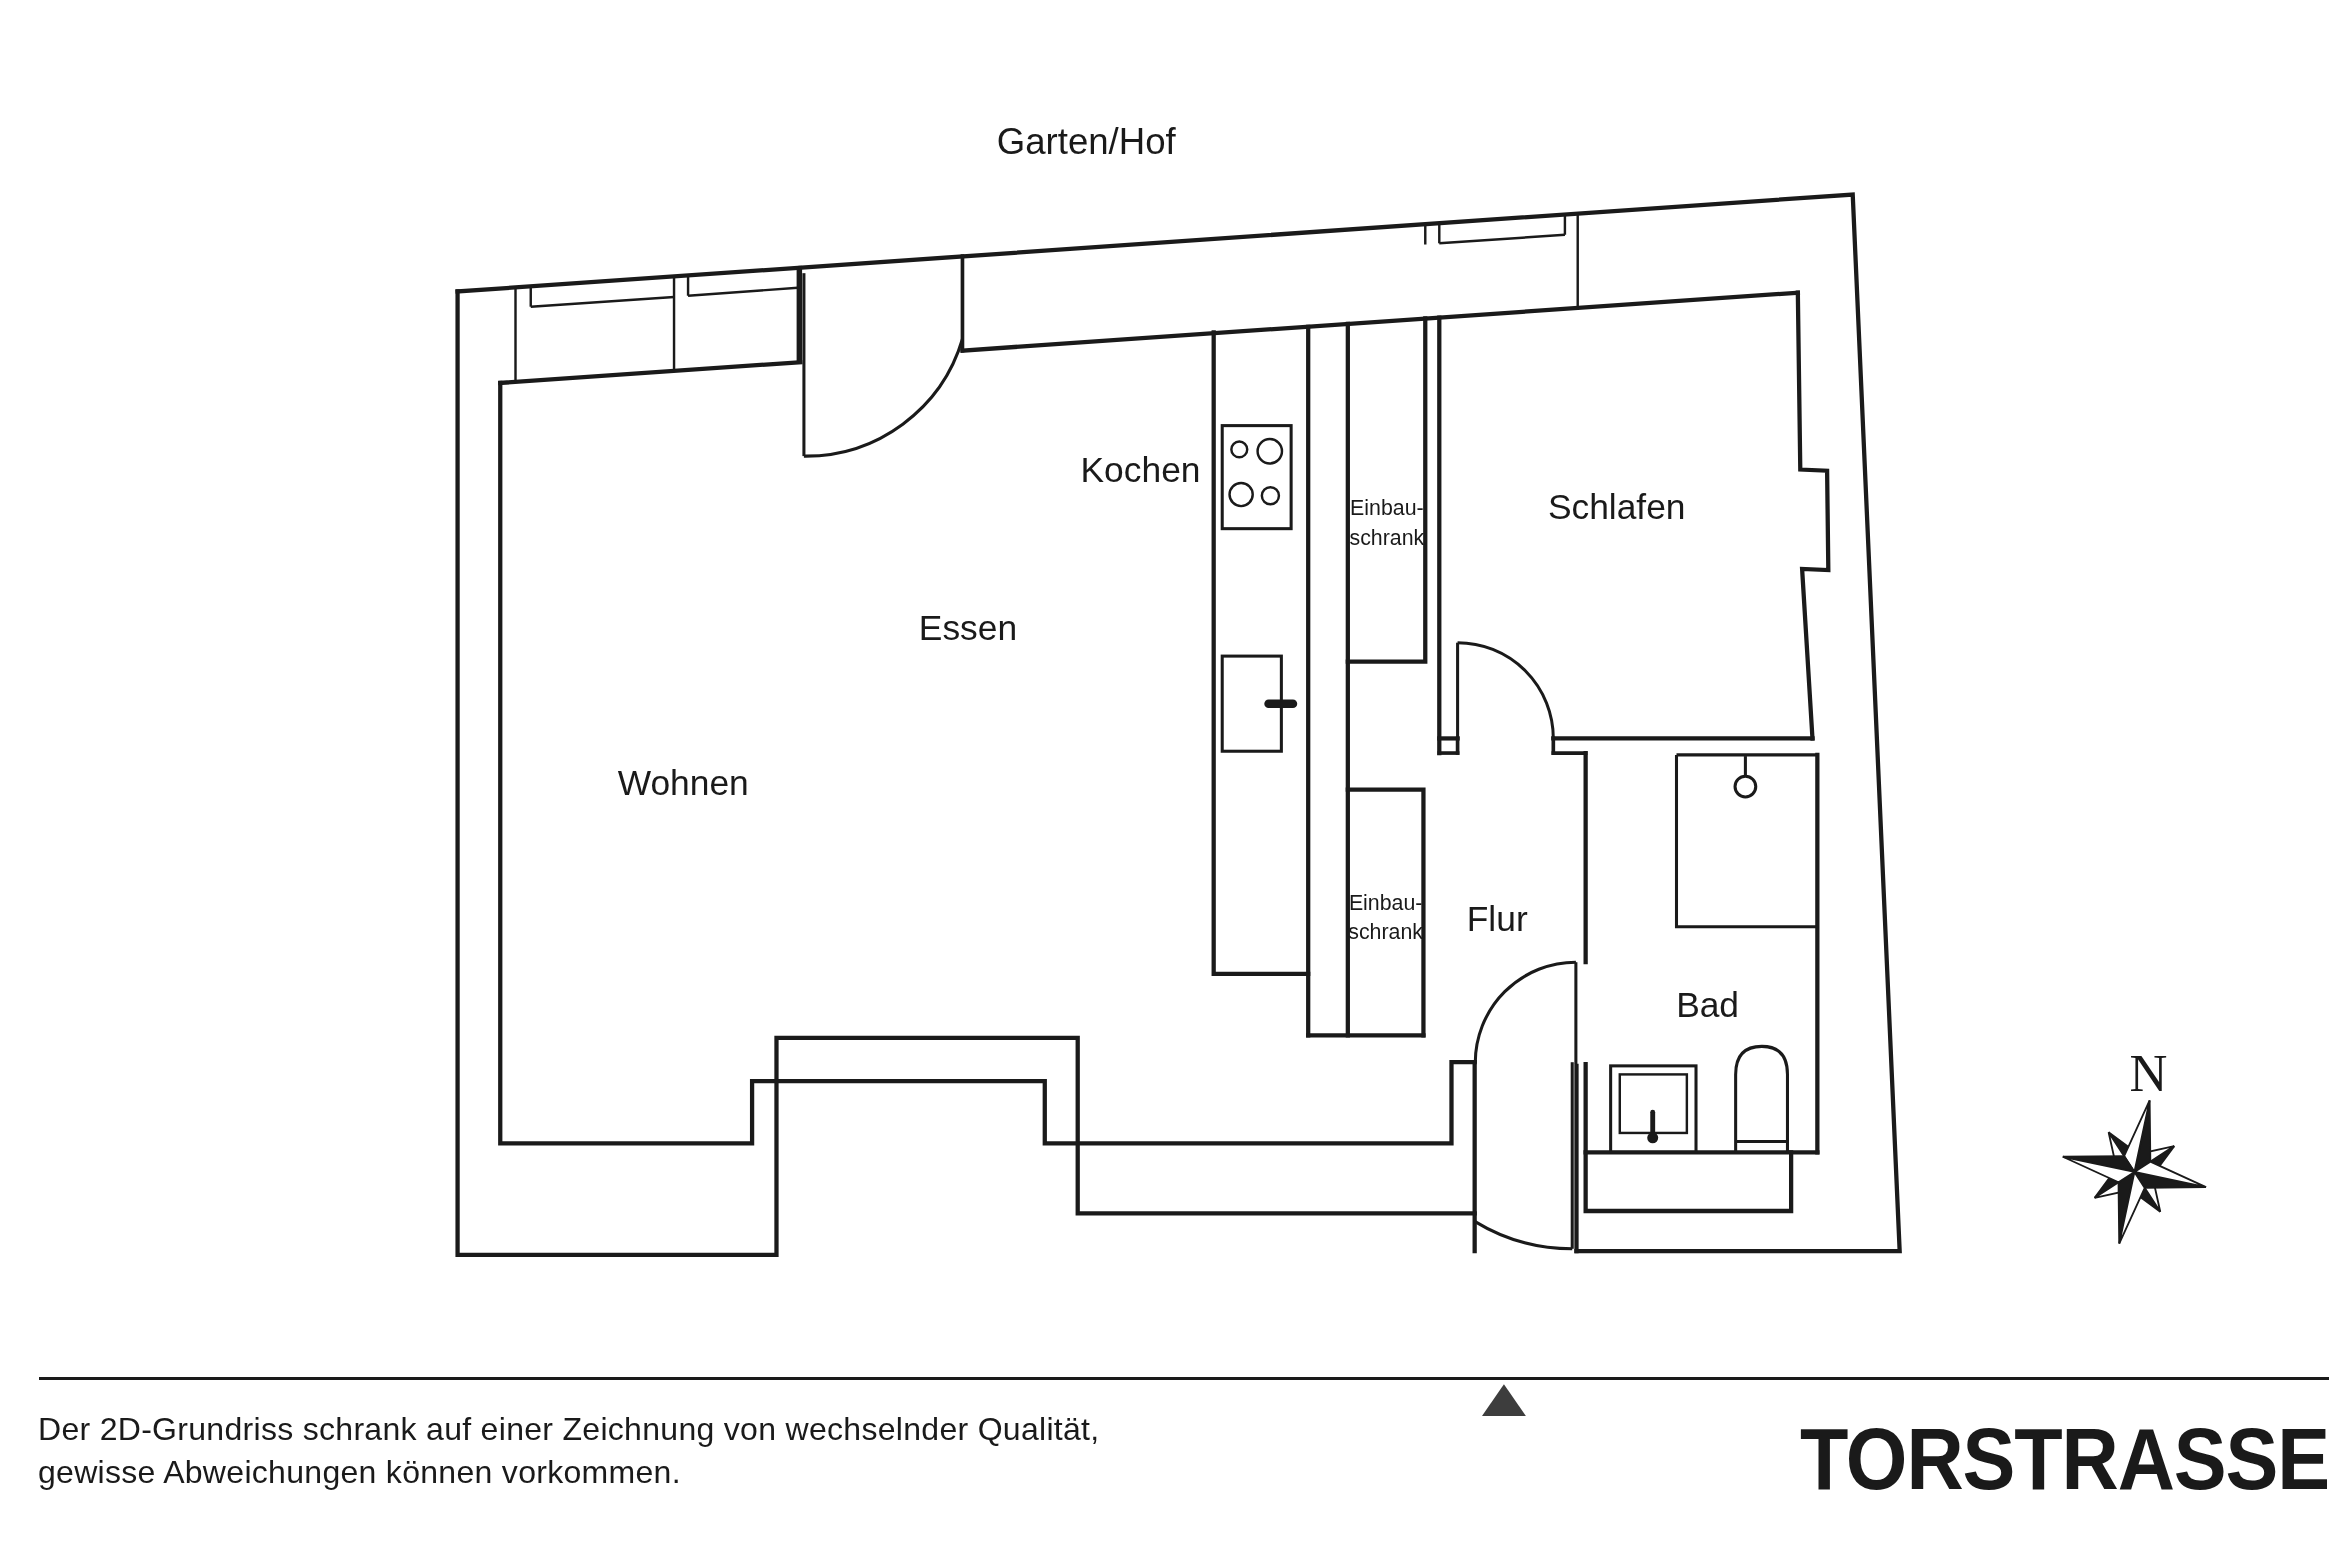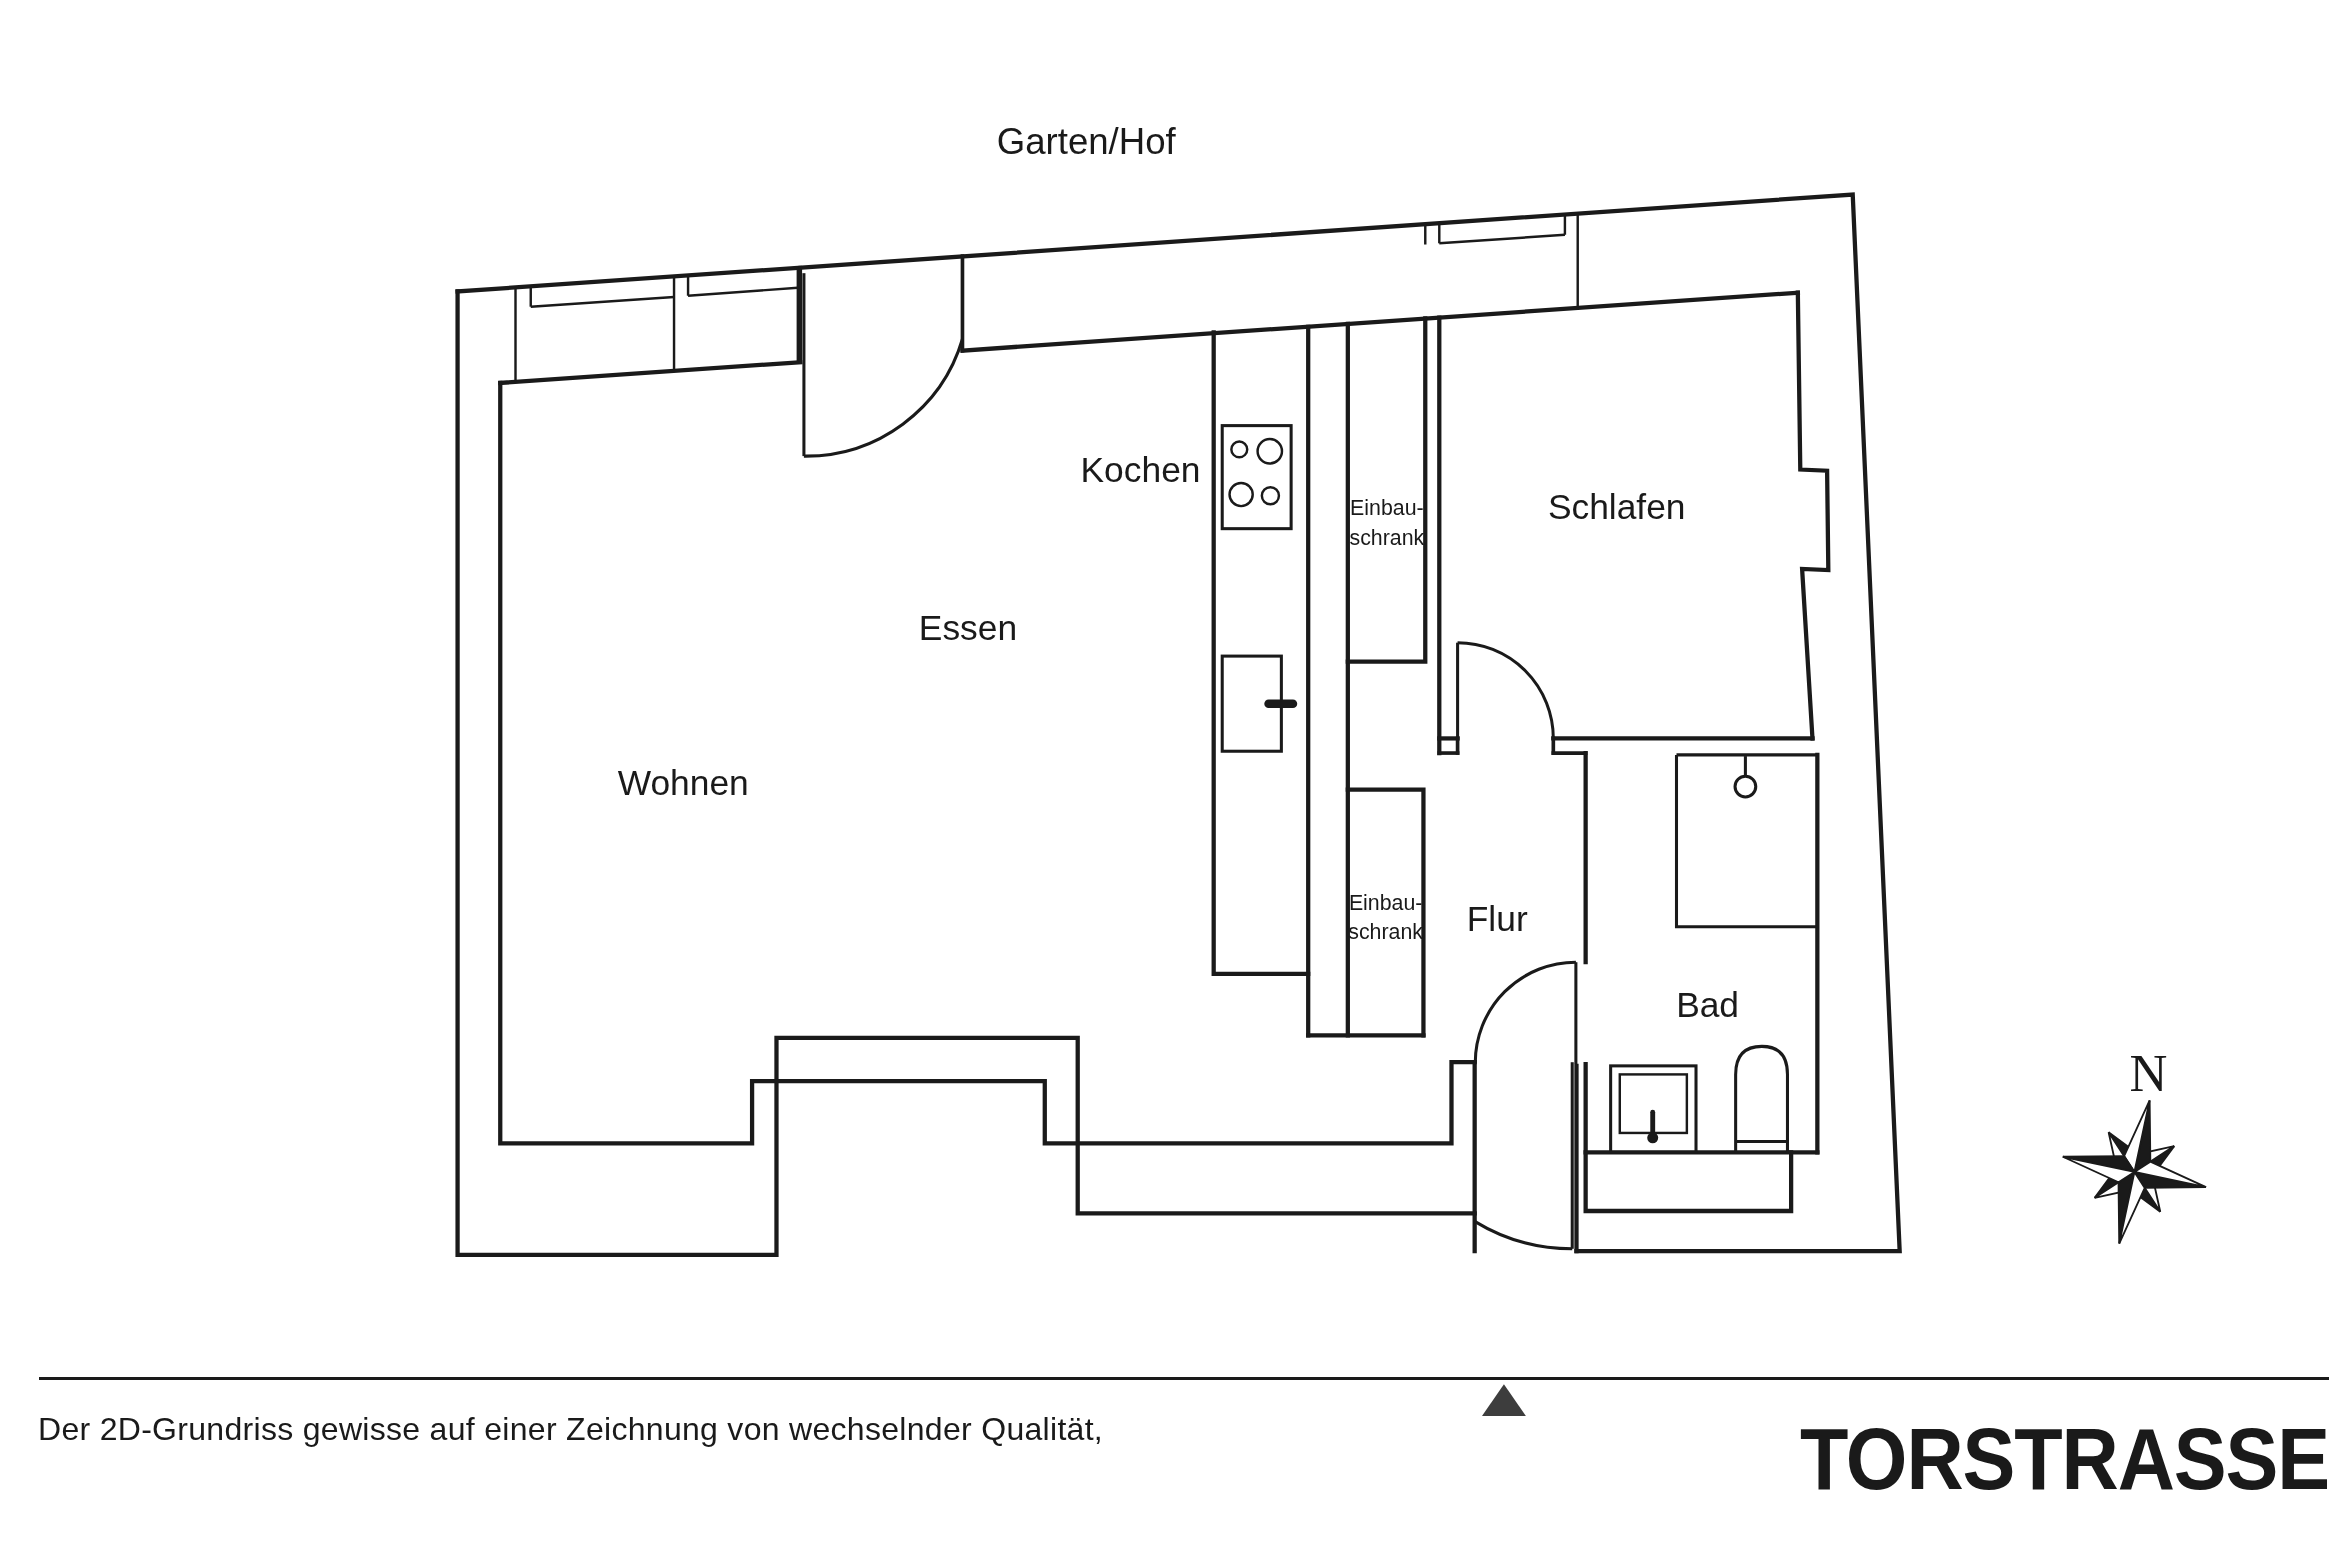--- a/index.html
+++ b/index.html
@@ -187,18 +187,19 @@
       <text class="small-label" x="2274" y="893">schrank</text>
     </g>
     <g>
       <text class="small-label" x="2272" y="1492">Einbau-</text>
       <text class="small-label" x="2272" y="1540">schrank</text>
     </g>
   </svg>
 
   <div class="separator"></div>
   <div class="footer-text">
-    <div>Der 2D-Grundriss gewisse auf einer Zeichnung von wechselnder Qualität,</div>
+    <div>Der 2D-Grundriss schrank auf einer Zeichnung von wechselnder Qualität,</div>
+    <div>gewisse Abweichungen können vorkommen.</div>
   </div>
   <div class="street-name">TORSTRASSE</div>
 
 </div>
 
 
 </body></html>

